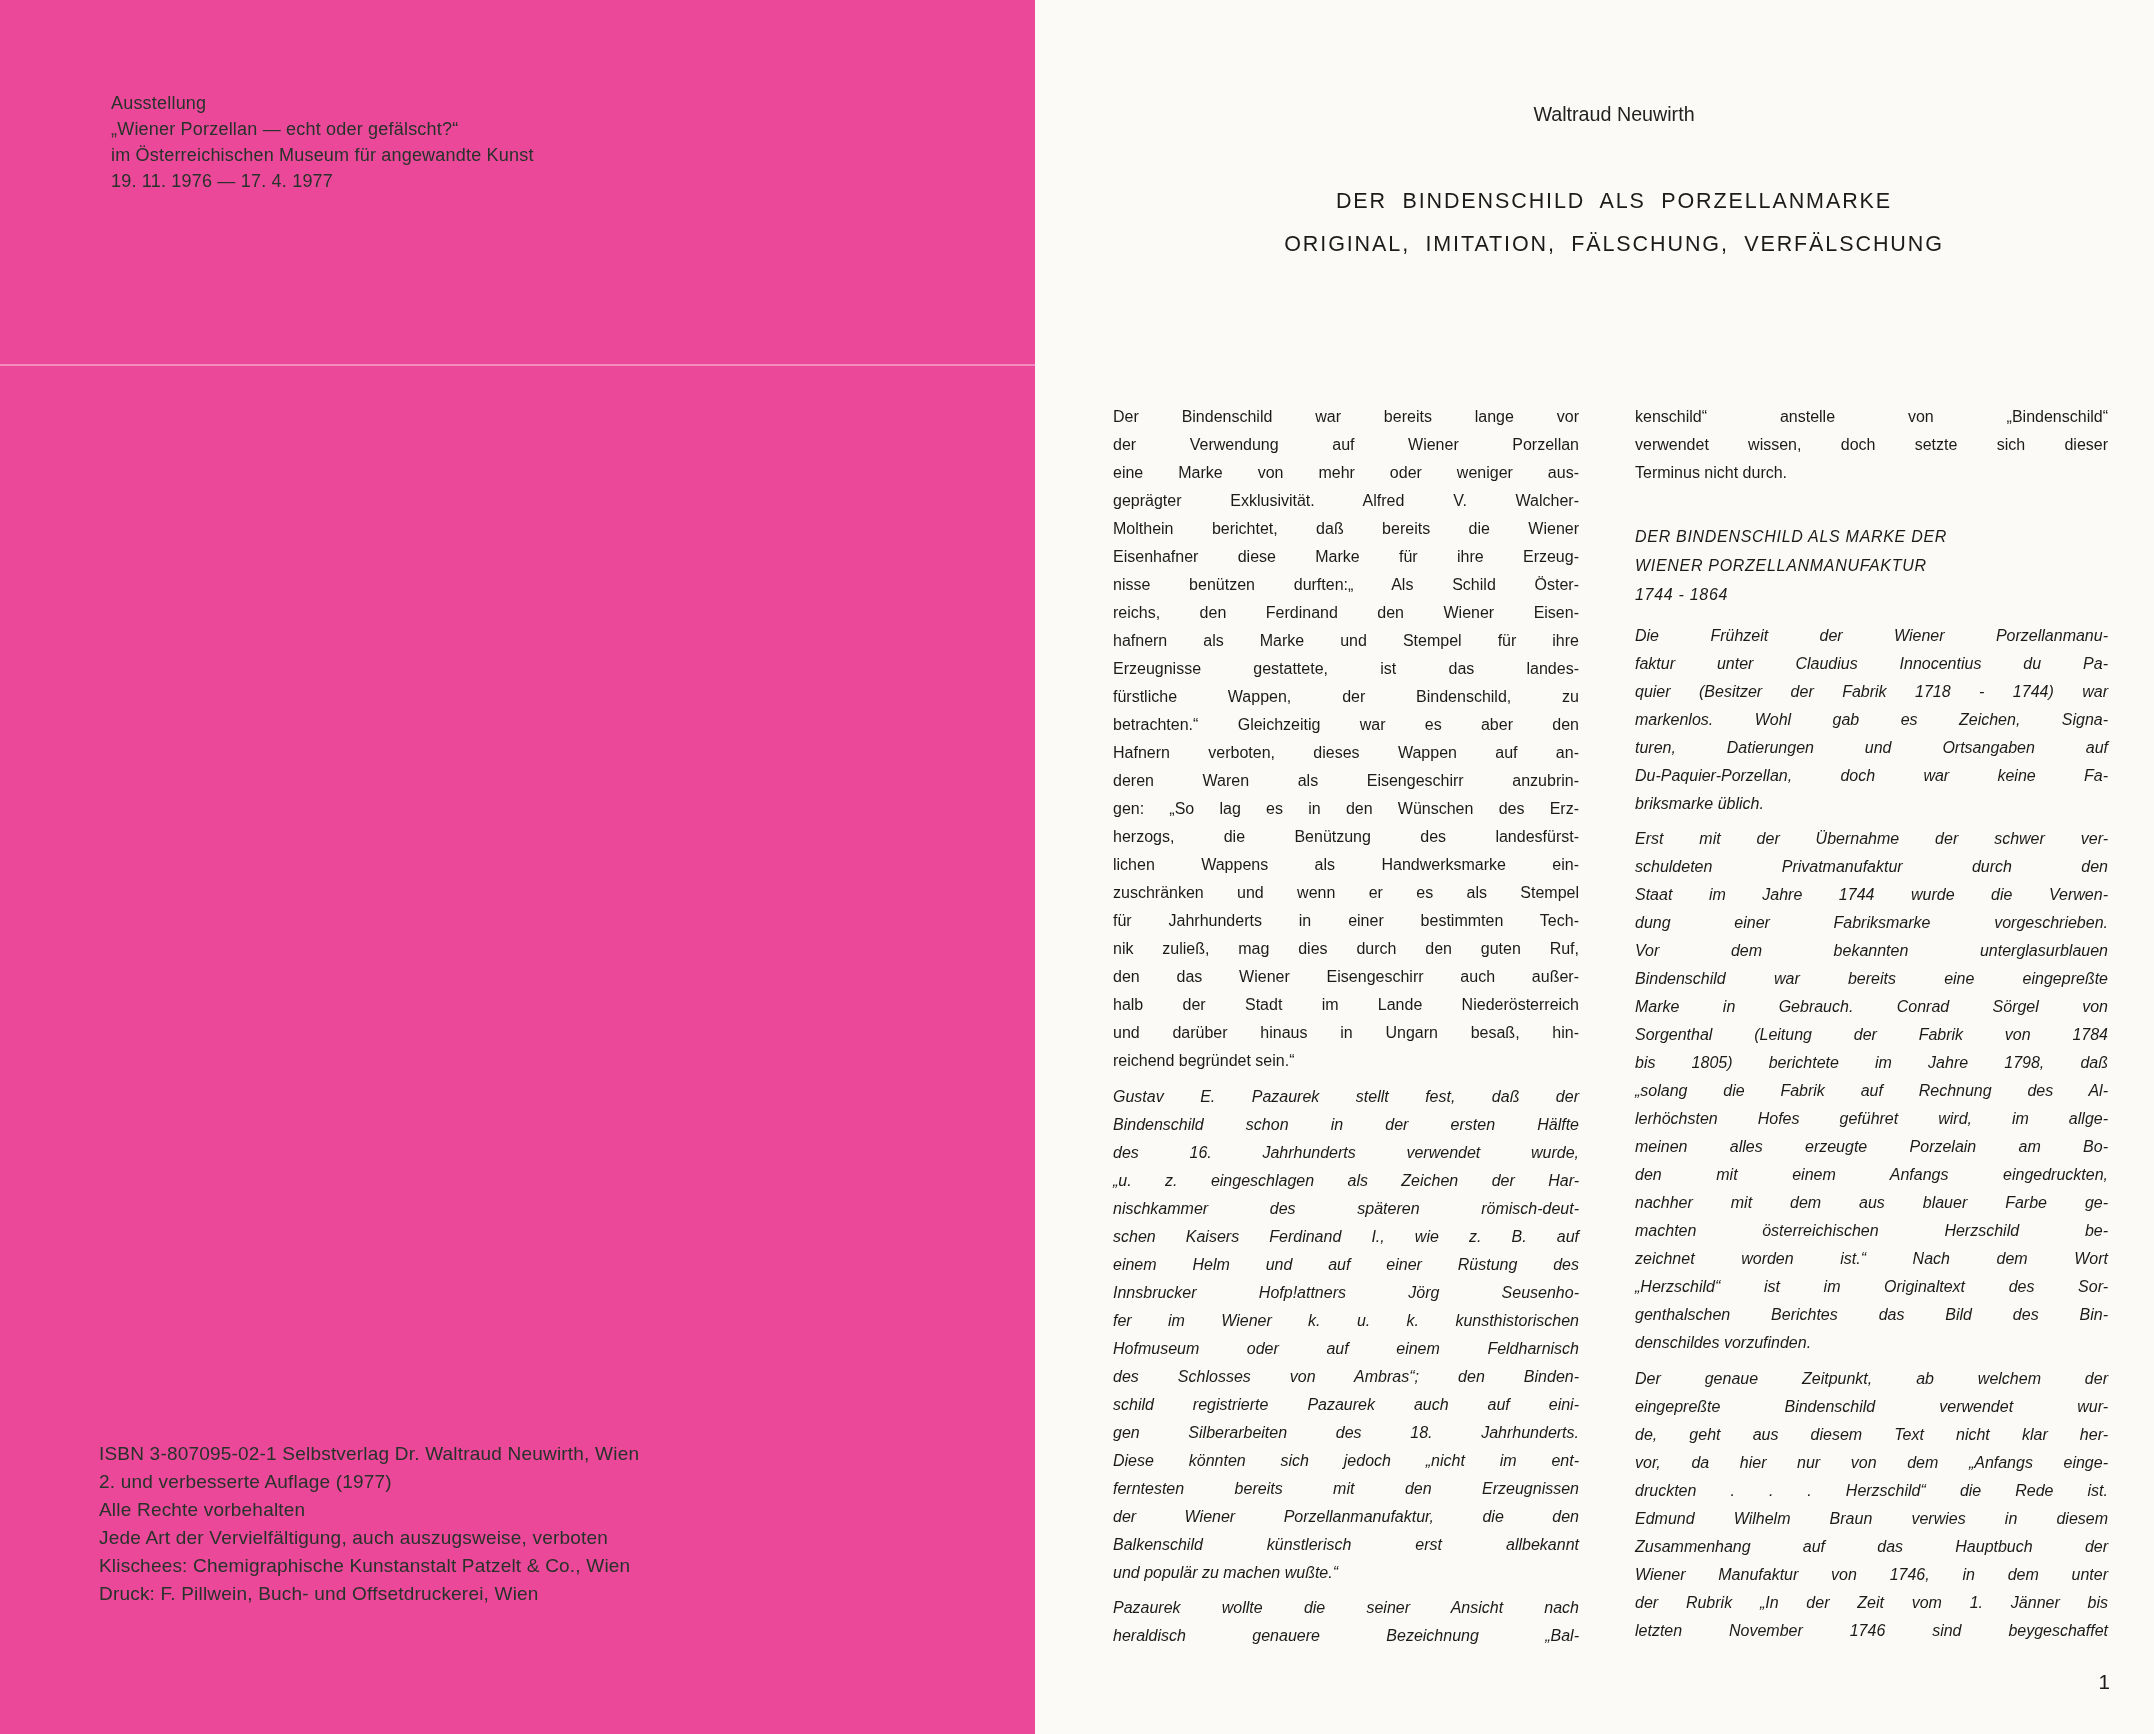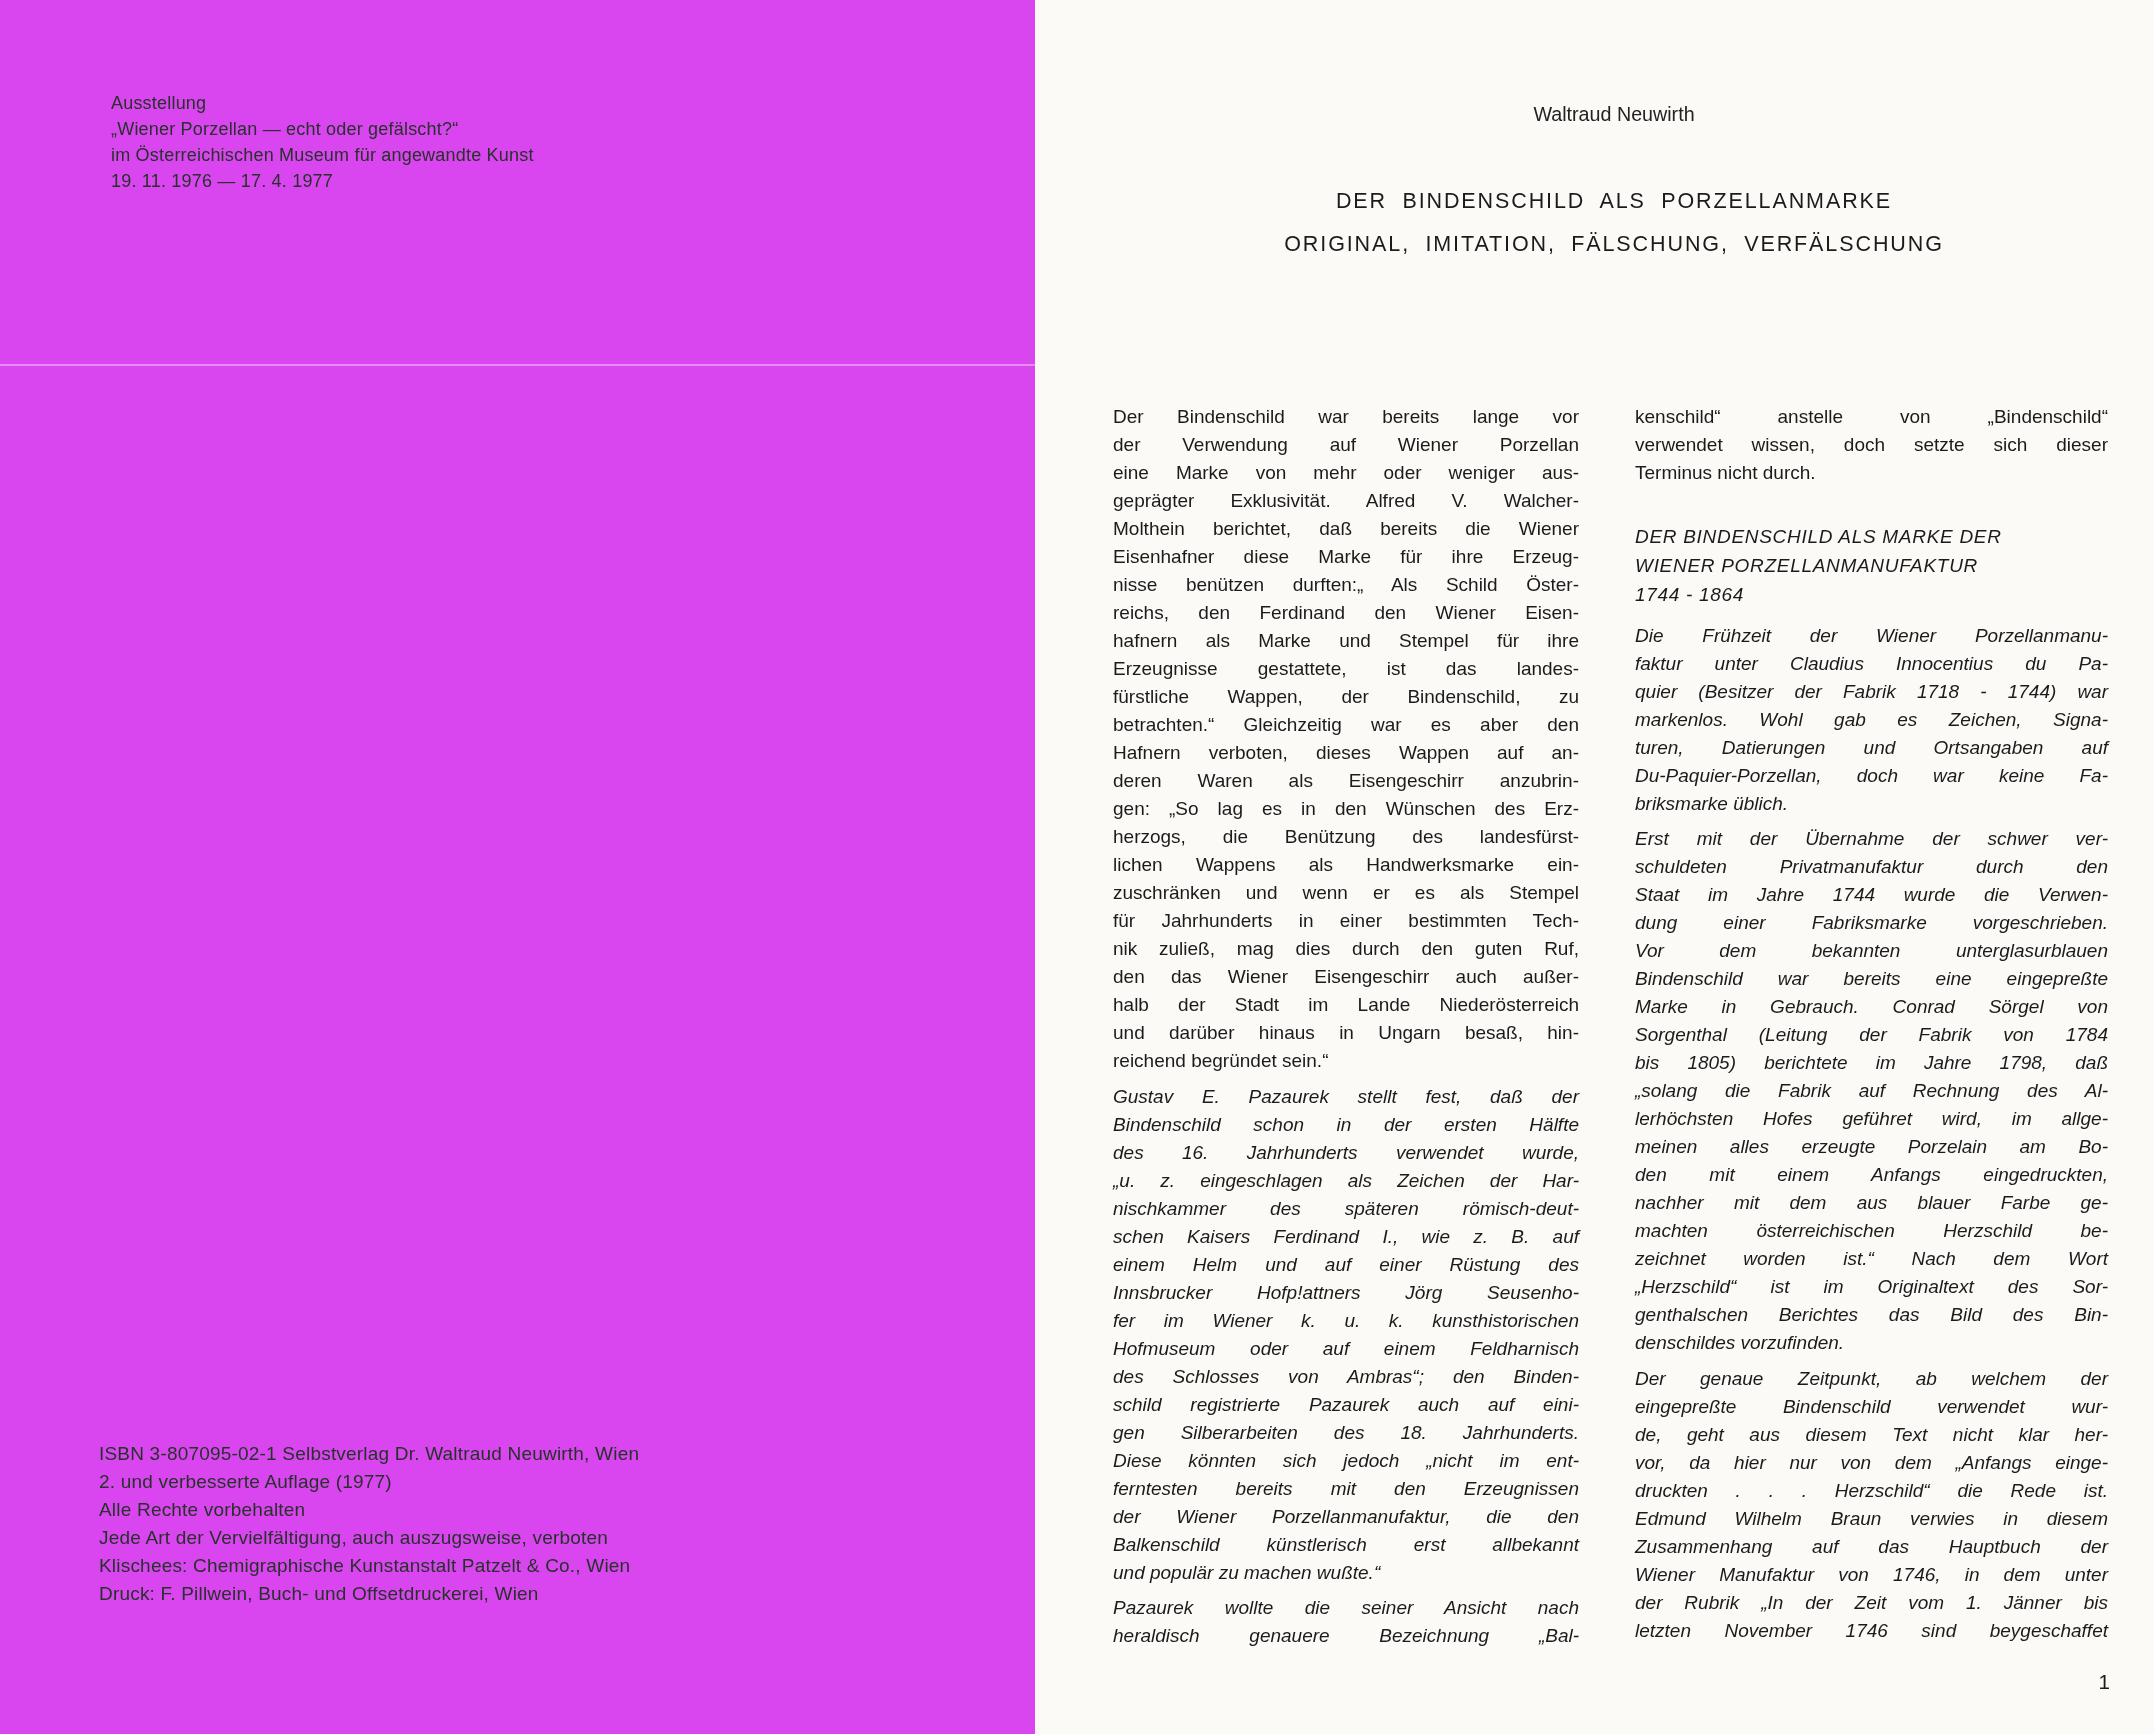--- a/index.html
+++ b/index.html
@@ -36,42 +36,42 @@
     text-align:center; font-size:19.7px; color:#222;
   }
   .main-title {
     position:absolute; left:1113px; width:1002px; text-align:center;
     font-size:21.5px; letter-spacing:1.9px; word-spacing:7.5px; color:#1b1b1b;
     white-space:nowrap;
   }
   #title-line1 { top:189px; }
   #title-line2 { top:232px; }
 
-  .col { position:absolute; top:403px; font-size:19px; color:#1b1b1b; }
+  .col { position:absolute; top:403px; font-size:16px; color:#1b1b1b; }
   #col-left  { left:1113px; width:466px; }
   #col-right { left:1635px; width:473px; }
   .tline { line-height:28px; height:28px; white-space:nowrap; overflow:visible; }
   .tline.j { text-align:justify; text-align-last:justify; white-space:normal; }
   .para + .para { margin-top:7.5px;font-style:italic; }
   .para.head-first { margin-top:36px; }
   .para.head { margin-top:0.9px; }
   .para.head + .para.text { margin-top:13px; }
   .para.head-first .tline, .para.head .tline { letter-spacing:0.7px; }
 
   #page-number {
     position:absolute; left:2061px; top:1670px; width:49px;
     text-align:right; font-size:20.6px; color:#1b1b1b;
   }
 </style>
 </head>
 <body>
 
 <div id="canvas" style="background: rgb(251, 250, 246);">
 
-  <div id="green-page" style="background: #d946ef;">
+  <div id="green-page" style="background: #ec4899;">
     <div id="green-crease"></div>
     <div id="exhibition-block">
         <div class="exh-group">
           <div class="sline">Ausstellung</div>
           <div class="sline">„Wiener Porzellan — echt oder gefälscht?“</div>
           <div class="sline">im Österreichischen Museum für angewandte Kunst</div>
           <div class="sline">19. 11. 1976 — 17. 4. 1977</div>
         </div>
       </div>
     <div id="imprint-block">

